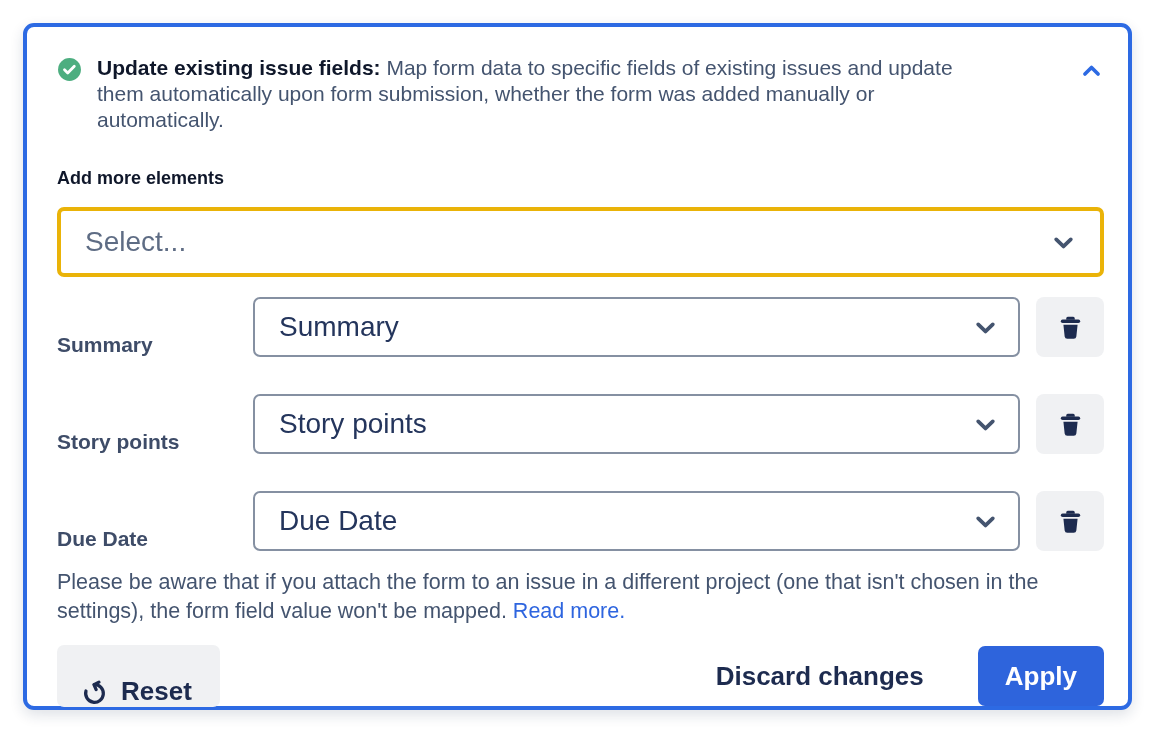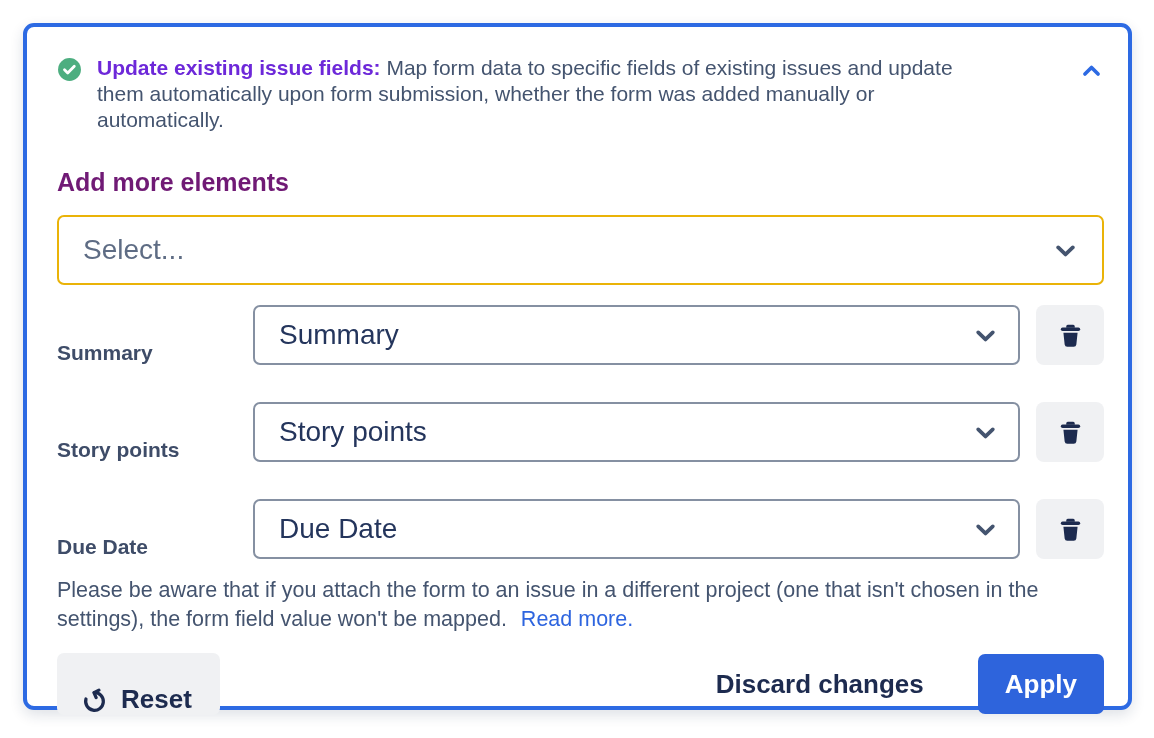--- a/index.html
+++ b/index.html
@@ -13,32 +13,32 @@
     box-sizing:border-box;border:4px solid #2D6AE3;border-radius:11px;
     background:#ffffff;box-shadow:0 5px 14px rgba(23,43,77,.14);
     padding:28px 24px 0 30px;
   }
   
   .header{display:flex;align-items:flex-start;gap:15px;}
   .check-icon{flex:none;margin-top:2px;line-height:0;}
   .header-text{
     margin:0;width:866px;font-size:21px;line-height:26px;color:#44546F;
   }
-  .header-text strong{font-weight:700;color:#6d28d9;text-align:center;}
+  .header-text strong{font-weight:700;color:#0f172a;text-align:center;}
   .collapse-btn{
     margin-left:auto;margin-top:5px;background:none;border:none;padding:2px;
     cursor:pointer;line-height:0;
   }
   
   .section-label{
-    margin-top:35px;font-size:25px;font-weight:700;color:#701a75;
+    margin-top:35px;font-size:18px;font-weight:700;color:#0f172a;
   }
   
   .select-box{
-    margin-top:18px;height:70px;border:2px solid #eab308;border-radius:7px;
+    margin-top:18px;height:70px;border:4px solid #eab308;border-radius:7px;
     box-sizing:border-box;display:flex;align-items:center;
     padding:0 24px;background:#fff;cursor:pointer;
   }
   .select-box .placeholder{flex:1;font-size:28px;color:#5E6C84;}
   
   .field-row{display:flex;align-items:flex-end;margin-top:20px;}
   .field-row + .field-row{margin-top:37px;}
   .field-label{flex:none;width:196px;font-size:21px;font-weight:700;color:#3E4C68;}
   .field-select{
     flex:1;height:60px;border:2px solid #8590A2;border-radius:7px;
@@ -48,21 +48,21 @@
   .field-select .value{flex:1;font-size:28px;color:#24355C;}
   .trash-btn{
     flex:none;margin-left:16px;width:68px;height:60px;background:#F0F1F3;
     border:none;border-radius:8px;display:flex;align-items:center;
     justify-content:center;cursor:pointer;line-height:0;
   }
   
   .note{
     margin:17px 0 0;max-width:1048px;font-size:21.5px;line-height:29px;color:#44546F;
   }
-  .note a{color:#2E65DF;text-decoration:none;cursor:pointer;margin-left:8px;}
+  .note a{color:#2E65DF;text-decoration:none;cursor:pointer;}
   
   .footer{margin-top:19px;display:flex;align-items:center;}
   .reset-btn{
     height:62px;padding:0 28px 0 24px;background:#F0F1F3;border:none;
     border-radius:7px;display:flex;align-items:flex-end;gap:13px;
     font-family:inherit;font-size:26px;font-weight:700;color:#1D2B4F;cursor:pointer;
   }
   .footer-right{margin-left:auto;display:flex;align-items:center;gap:52px;}
   .discard-btn{
     background:none;border:none;padding:0 2px;font-family:inherit;

